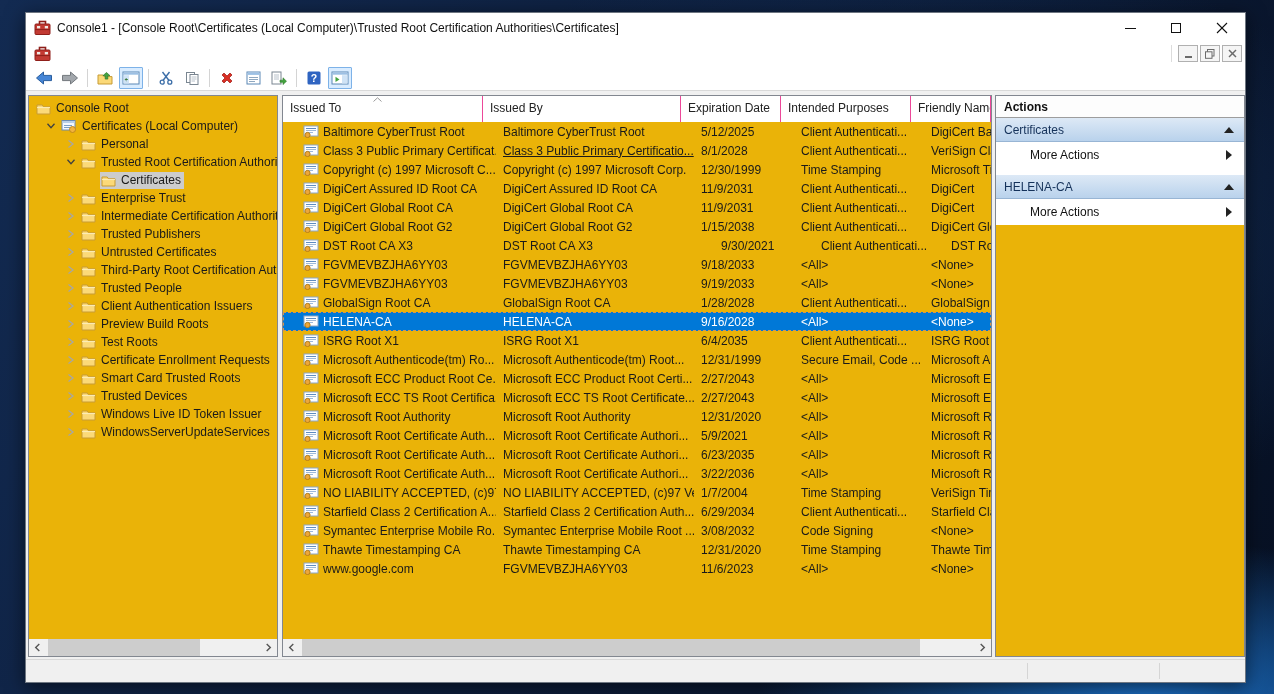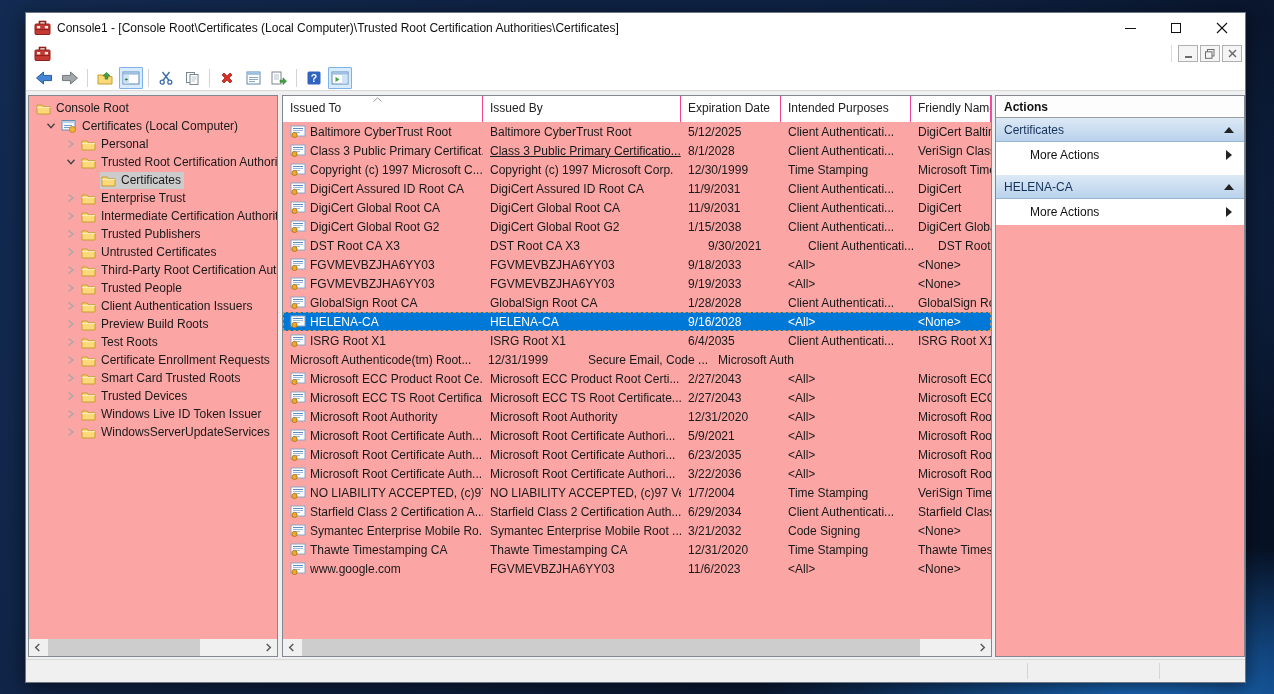--- a/index.html
+++ b/index.html
@@ -32,41 +32,41 @@
   .menu-item { padding:2px 8px; color:#111; }
   .child-controls { position:absolute; right:3px; top:2px; display:flex; border-left:1px solid #dcdcdc; padding-left:4px; }
   .cw-btn { width:20px; height:17px; border:1px solid #b0b0b0; background:#f5f5f5; margin-left:2px; display:flex; align-items:center; justify-content:center; }
   .cw-btn .minbar { width:7px; height:2px; background:#6b6b6b; margin-top:6px; }
   
   .toolbar { position:absolute; left:0; top:52px; right:0; height:26px; background:#fff; border-bottom:1px solid #d9d9d9; display:flex; align-items:center; padding-left:5px; }
   .tb-btn { width:24px; height:22px; margin:0 1px; display:flex; align-items:center; justify-content:center; border:1px solid transparent; border-radius:1px; }
   .tb-btn.toggled { background:#d9ecff; border-color:#7db2e8; }
   .tb-sep { width:1px; height:18px; background:#d4d4d4; margin:0 4px; }
   
-  .pane { position:absolute; top:82px; height:562px; background:#fca5a5; border:1px solid #828790; overflow:hidden; }
+  .pane { position:absolute; top:82px; height:562px; background:#eab308; border:1px solid #828790; overflow:hidden; }
   .pane-tree { left:2px; width:250px; }
   .pane-list { left:256px; width:710px; }
   .pane-actions { left:969px; width:250px; }
   
   .tree { position:absolute; left:0; top:3px; right:0; bottom:17px; overflow:hidden; }
   .tree-row { height:18px; display:flex; align-items:center; white-space:nowrap; }
   .tree-expander { width:18px; flex:none; display:flex; align-items:center; justify-content:center; }
   .tree-node { display:flex; align-items:center; padding:0 3px 0 1px; height:17px; }
   .tree-node .ticon { margin-right:5px; flex:none; display:flex; }
   .tree-row.selected .tree-node { background:#cccccc; }
   
   .hscroll { position:absolute; left:0; right:0; bottom:0; height:17px; background:#f0f0f0; }
   .hs-arrow { position:absolute; top:0; width:17px; height:17px; display:flex; align-items:center; justify-content:center; }
   .hs-thumb { position:absolute; top:0; height:17px; background:#cdcdcd; }
   
   .list-header { position:absolute; left:0; top:0; right:0; height:26px; background:#fff; display:flex; }
   .col-h { position:relative; padding:5px 0 0 7px; color:#222; border-right:1px solid #ec4899; white-space:nowrap; overflow:hidden; flex:none; }
   .sort-caret { position:absolute; left:90px; top:1px; }
   .list-rows { position:absolute; left:0; top:26px; right:0; bottom:17px; overflow:hidden; }
-  .lrow { height:19px; display:flex; align-items:center; white-space:nowrap; }
+  .lrow { height:19px; display:flex; align-items:center; white-space:nowrap;padding-left:13px; }
   .lcell { padding-left:7px; overflow:hidden; white-space:nowrap; flex:none; height:19px; display:flex; align-items:center; }
   .lcell .cicon { margin-right:4px; flex:none; display:flex; }
   .lrow.selected { background:#0078d7; color:#fff; outline:1px dashed rgba(226,150,70,.95); outline-offset:-1px; }
   
   .actions-title { height:22px; padding:4px 0 0 8px; font-weight:bold; color:#111; border-bottom:1px solid #9d9d9d; background:#fdfdfd; }
   .act-section-header { height:24px; display:flex; align-items:center; justify-content:space-between; padding:0 10px 0 8px;
       background:linear-gradient(#dde9f6, #b9d2ec); border-bottom:1px solid #98b5d4; color:#15325a; }
   .tri-up { width:0; height:0; border-left:5px solid transparent; border-right:5px solid transparent; border-bottom:6px solid #222; }
   .tri-right { width:0; height:0; border-top:5px solid transparent; border-bottom:5px solid transparent; border-left:6px solid #222; }
   .act-item { height:26px; display:flex; align-items:center; justify-content:space-between; padding:0 12px 0 34px; color:#111; background:#fff; }
@@ -878,20 +878,34 @@
               </span>
             </span>
             <span class="ctext">ISRG Root X1</span>
           </span>
     <span class="lcell c1" style="width: 198px;">ISRG Root X1</span>
     <span class="lcell c2" style="width: 100px;">6/4/2035</span>
     <span class="lcell c3" style="width: 130px;">Client Authenticati...</span>
     <span class="lcell c4" style="flex: 1 1 0%;">ISRG Root X1</span>
   </div>
         <div class="lrow">
+    <span class="lcell c0" style="width: 200px;">
+            <span class="cicon">
+              <span>
+                <svg width="16" height="13" viewBox="0 0 16 13">
+                  <rect x="1" y="1" width="14" height="10" fill="#fdfeff" stroke="#8ba6c6"></rect>
+                  <line x1="3" y1="3.5" x2="13" y2="3.5" stroke="#5f8cc0"></line>
+                  <line x1="3" y1="5.5" x2="13" y2="5.5" stroke="#9db9da"></line>
+                  <line x1="3" y1="7.5" x2="10" y2="7.5" stroke="#9db9da"></line>
+                  <circle cx="4.5" cy="10" r="2.6" fill="#eda73a" stroke="#b97f14"></circle>
+                </svg>
+              </span>
+            </span>
+            <span class="ctext">Microsoft Authenticode(tm) Ro...</span>
+          </span>
     <span class="lcell c1" style="width: 198px;">Microsoft Authenticode(tm) Root...</span>
     <span class="lcell c2" style="width: 100px;">12/31/1999</span>
     <span class="lcell c3" style="width: 130px;">Secure Email, Code ...</span>
     <span class="lcell c4" style="flex: 1 1 0%;">Microsoft Auth</span>
   </div>
         <div class="lrow">
     <span class="lcell c0" style="width: 200px;">
             <span class="cicon">
               <span>
                 <svg width="16" height="13" viewBox="0 0 16 13">
@@ -1059,21 +1073,21 @@
                   <line x1="3" y1="3.5" x2="13" y2="3.5" stroke="#5f8cc0"></line>
                   <line x1="3" y1="5.5" x2="13" y2="5.5" stroke="#9db9da"></line>
                   <line x1="3" y1="7.5" x2="10" y2="7.5" stroke="#9db9da"></line>
                   <circle cx="4.5" cy="10" r="2.6" fill="#eda73a" stroke="#b97f14"></circle>
                 </svg>
               </span>
             </span>
             <span class="ctext">Symantec Enterprise Mobile Ro...</span>
           </span>
     <span class="lcell c1" style="width: 198px;">Symantec Enterprise Mobile Root ...</span>
-    <span class="lcell c2" style="width: 100px;">3/21/2032</span>
+    <span class="lcell c2" style="width: 100px;">3/08/2032</span>
     <span class="lcell c3" style="width: 130px;">Code Signing</span>
     <span class="lcell c4" style="flex: 1 1 0%;">&lt;None&gt;</span>
   </div>
         <div class="lrow">
     <span class="lcell c0" style="width: 200px;">
             <span class="cicon">
               <span>
                 <svg width="16" height="13" viewBox="0 0 16 13">
                   <rect x="1" y="1" width="14" height="10" fill="#fdfeff" stroke="#8ba6c6"></rect>
                   <line x1="3" y1="3.5" x2="13" y2="3.5" stroke="#5f8cc0"></line>

